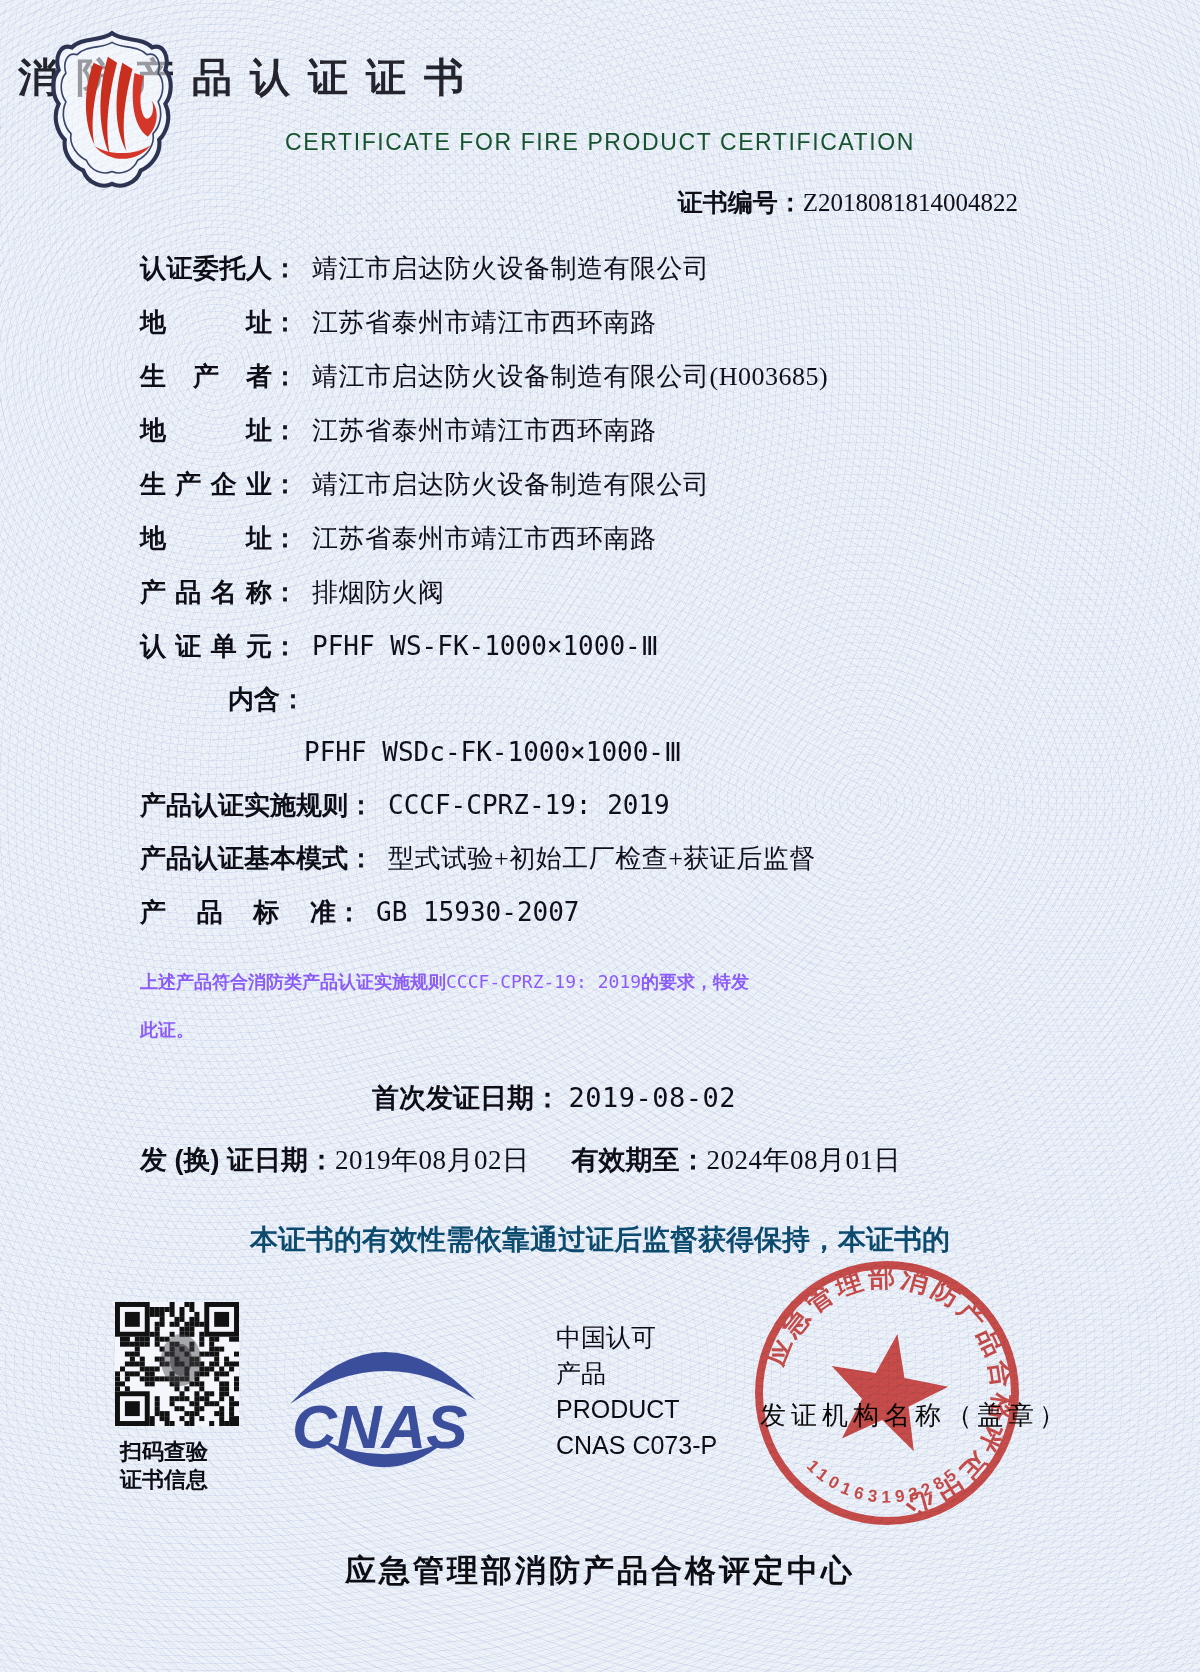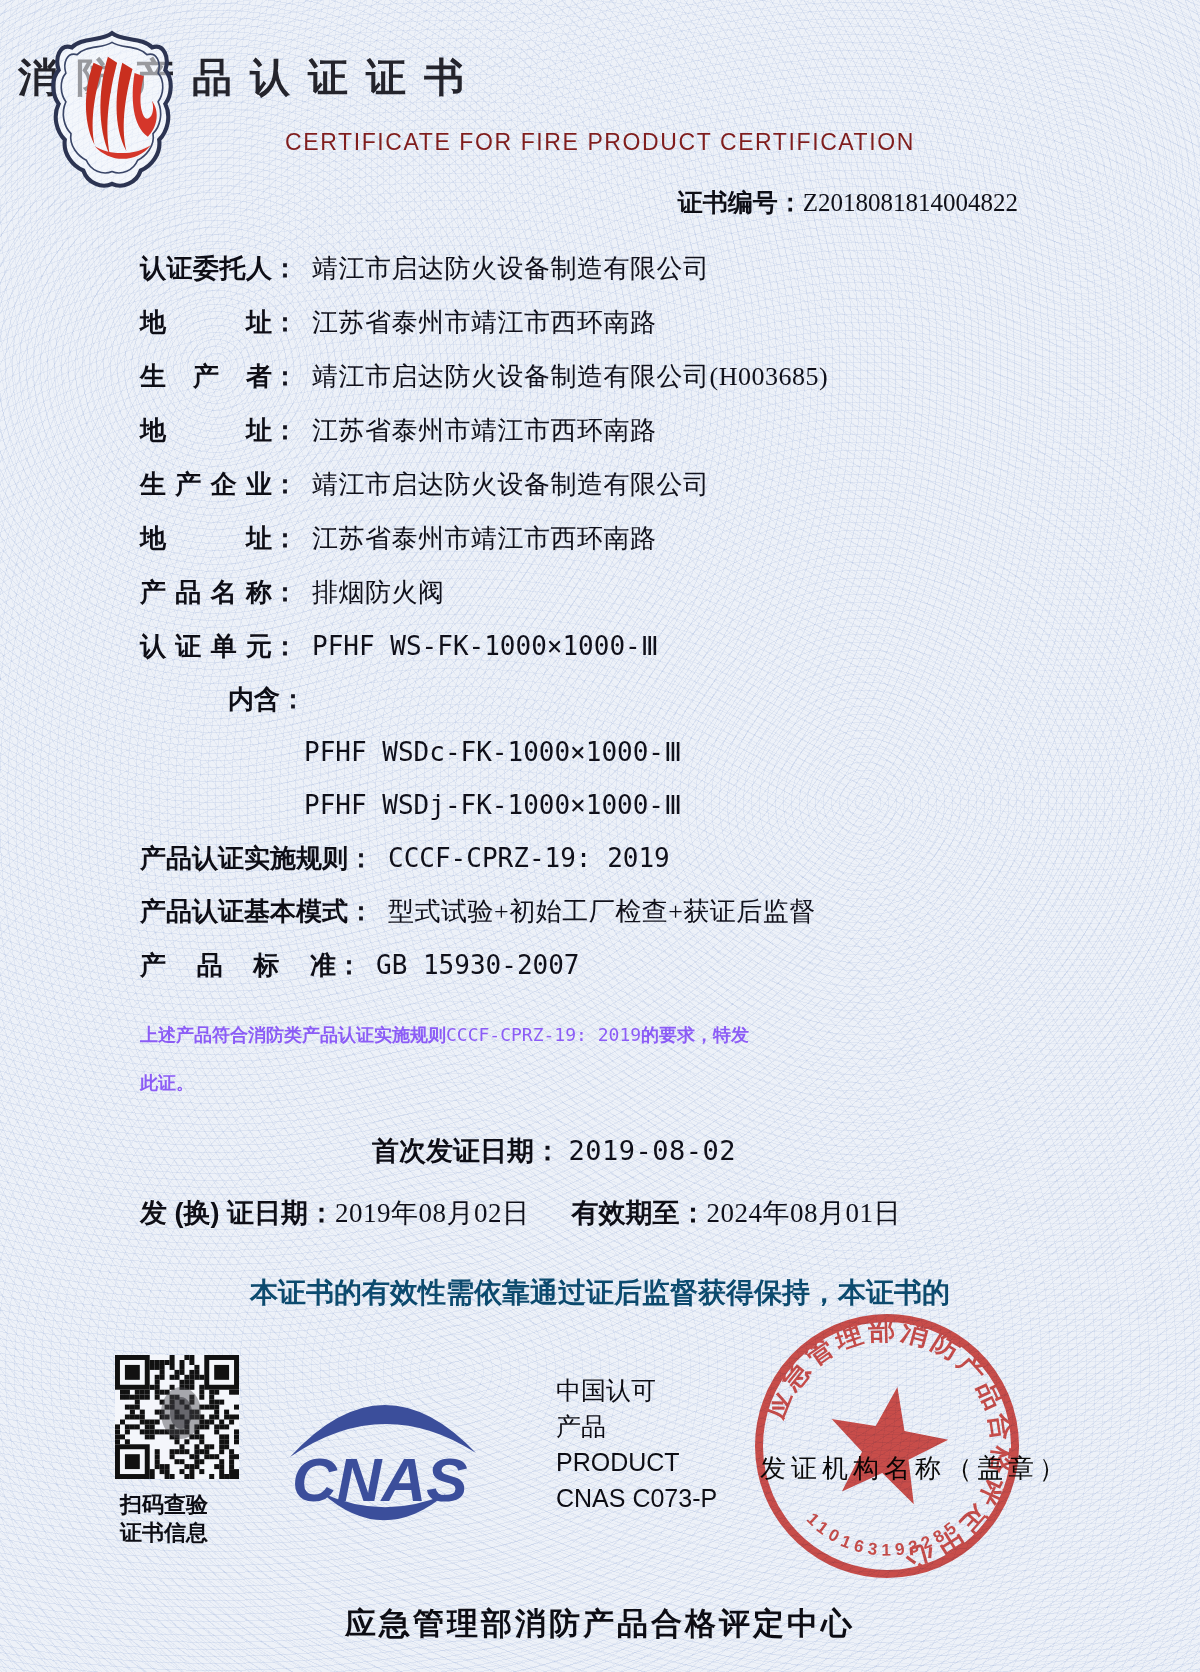--- a/index.html
+++ b/index.html
@@ -10,21 +10,21 @@
     background-image:
       repeating-radial-gradient(circle at 18% 22%, rgba(110,140,200,0.13) 0 1px, transparent 1px 7px),
       repeating-radial-gradient(circle at 72% 48%, rgba(110,140,200,0.11) 0 1px, transparent 1px 8px),
       repeating-radial-gradient(circle at 38% 82%, rgba(110,140,200,0.09) 0 1px, transparent 1px 9px),
       repeating-radial-gradient(circle at 90% 10%, rgba(110,140,200,0.08) 0 1px, transparent 1px 6px);
   }
   .logo{position:absolute;left:50px;top:28px;width:124px;height:162px;}
   .page-title{text-align:left;padding-top:50px;font-size:40px;font-weight:600;
     letter-spacing:18px;text-indent:18px;color:#24242c;}
   .page-subtitle{text-align:center;margin-top:24px;font-size:23px;letter-spacing:1.6px;
-    color:#7f1d1d;font-weight:500;}
+    color:#14532d;font-weight:500;}
   .certno-line{text-align:right;padding-right:182px;margin-top:30px;font-size:25px;
     font-family:"Liberation Serif",serif;color:#101018;}
   .certno-line .lbl{font-weight:600;}
   .fields{padding:12px 120px 0 140px;}
   .row{display:flex;align-items:baseline;margin-top:21px;font-size:26px;line-height:32px;}
   .lbl{font-weight:700;white-space:nowrap;color:#0e0e16;}
   .lbl.w{display:inline-block;width:132px;text-align:justify;text-align-last:justify;text-justify:inter-character;}
   .lbl.w4{display:inline-block;width:196px;text-align:justify;text-align-last:justify;text-justify:inter-character;}
   .colon{font-weight:700;margin-right:14px;}
   .val{font-family:"Liberation Serif",serif;letter-spacing:0.5px;color:#10101a;}
@@ -125,23 +125,20 @@
 
   <div class="row inc1">
     <span class="lbl">内含</span>
       <span class="colon">：</span>
   </div>
 
   <div class="row inc2">
     <span class="val code">PFHF WSDc-FK-1000×1000-Ⅲ</span>
   </div>
 
-  <div class="row inc2">
-    <span class="val code">PFHF WSDj-FK-1000×1000-Ⅲ</span>
-  </div>
 
   <div class="row">
     <span class="lbl">产品认证实施规则</span>
       <span class="colon">：</span>
     <span class="val code">CCCF-CPRZ-19: 2019</span>
   </div>
 
   <div class="row">
     <span class="lbl">产品认证基本模式</span>
       <span class="colon">：</span>

